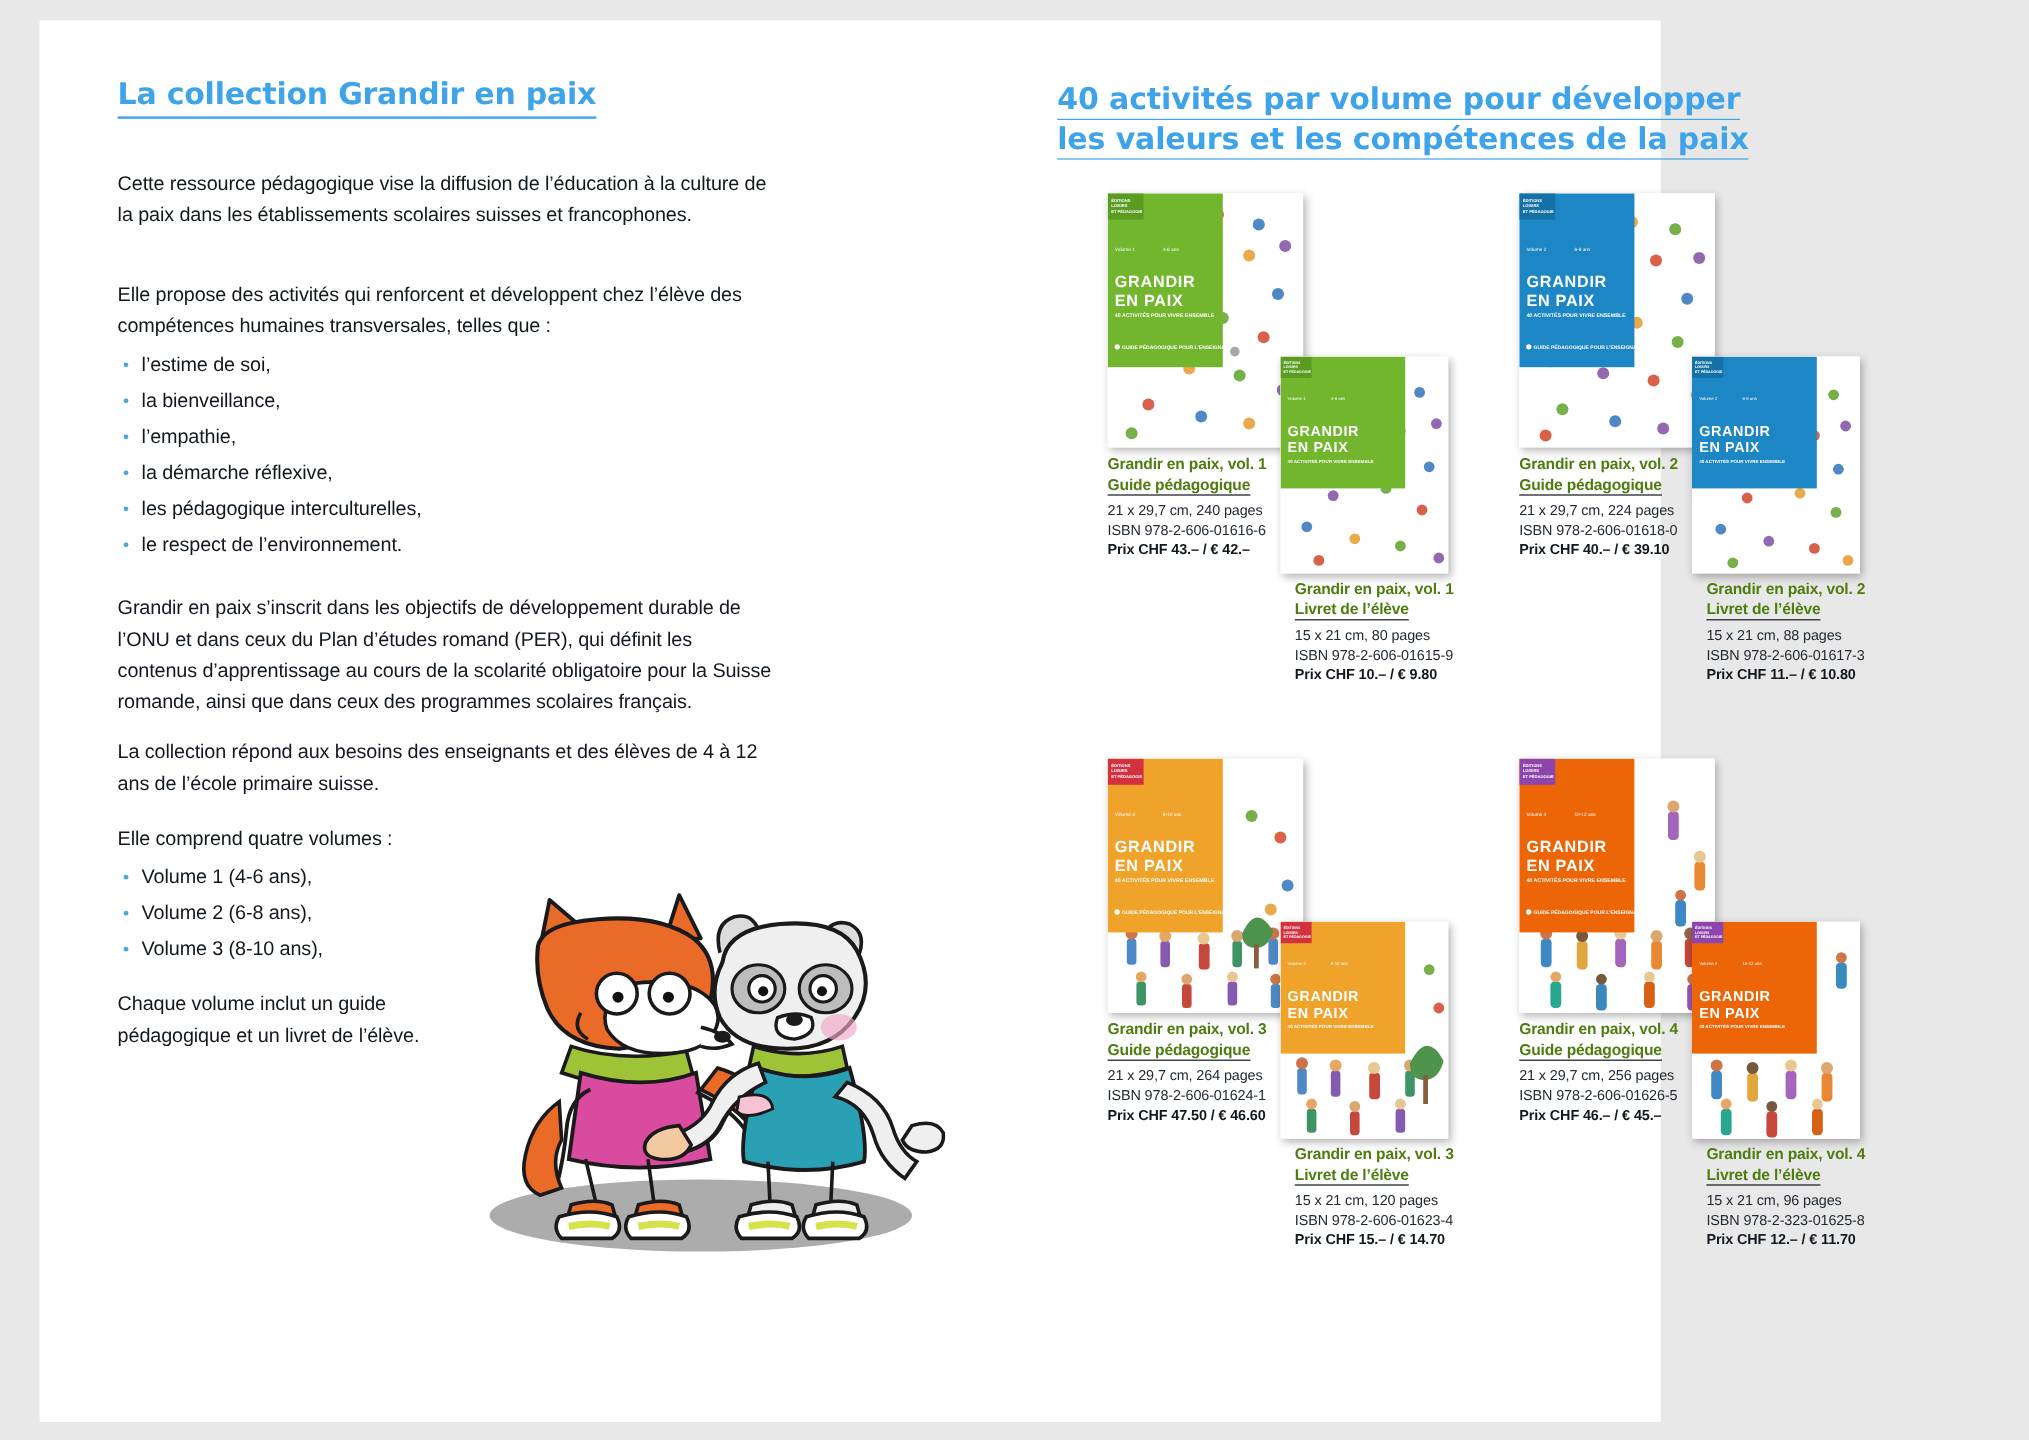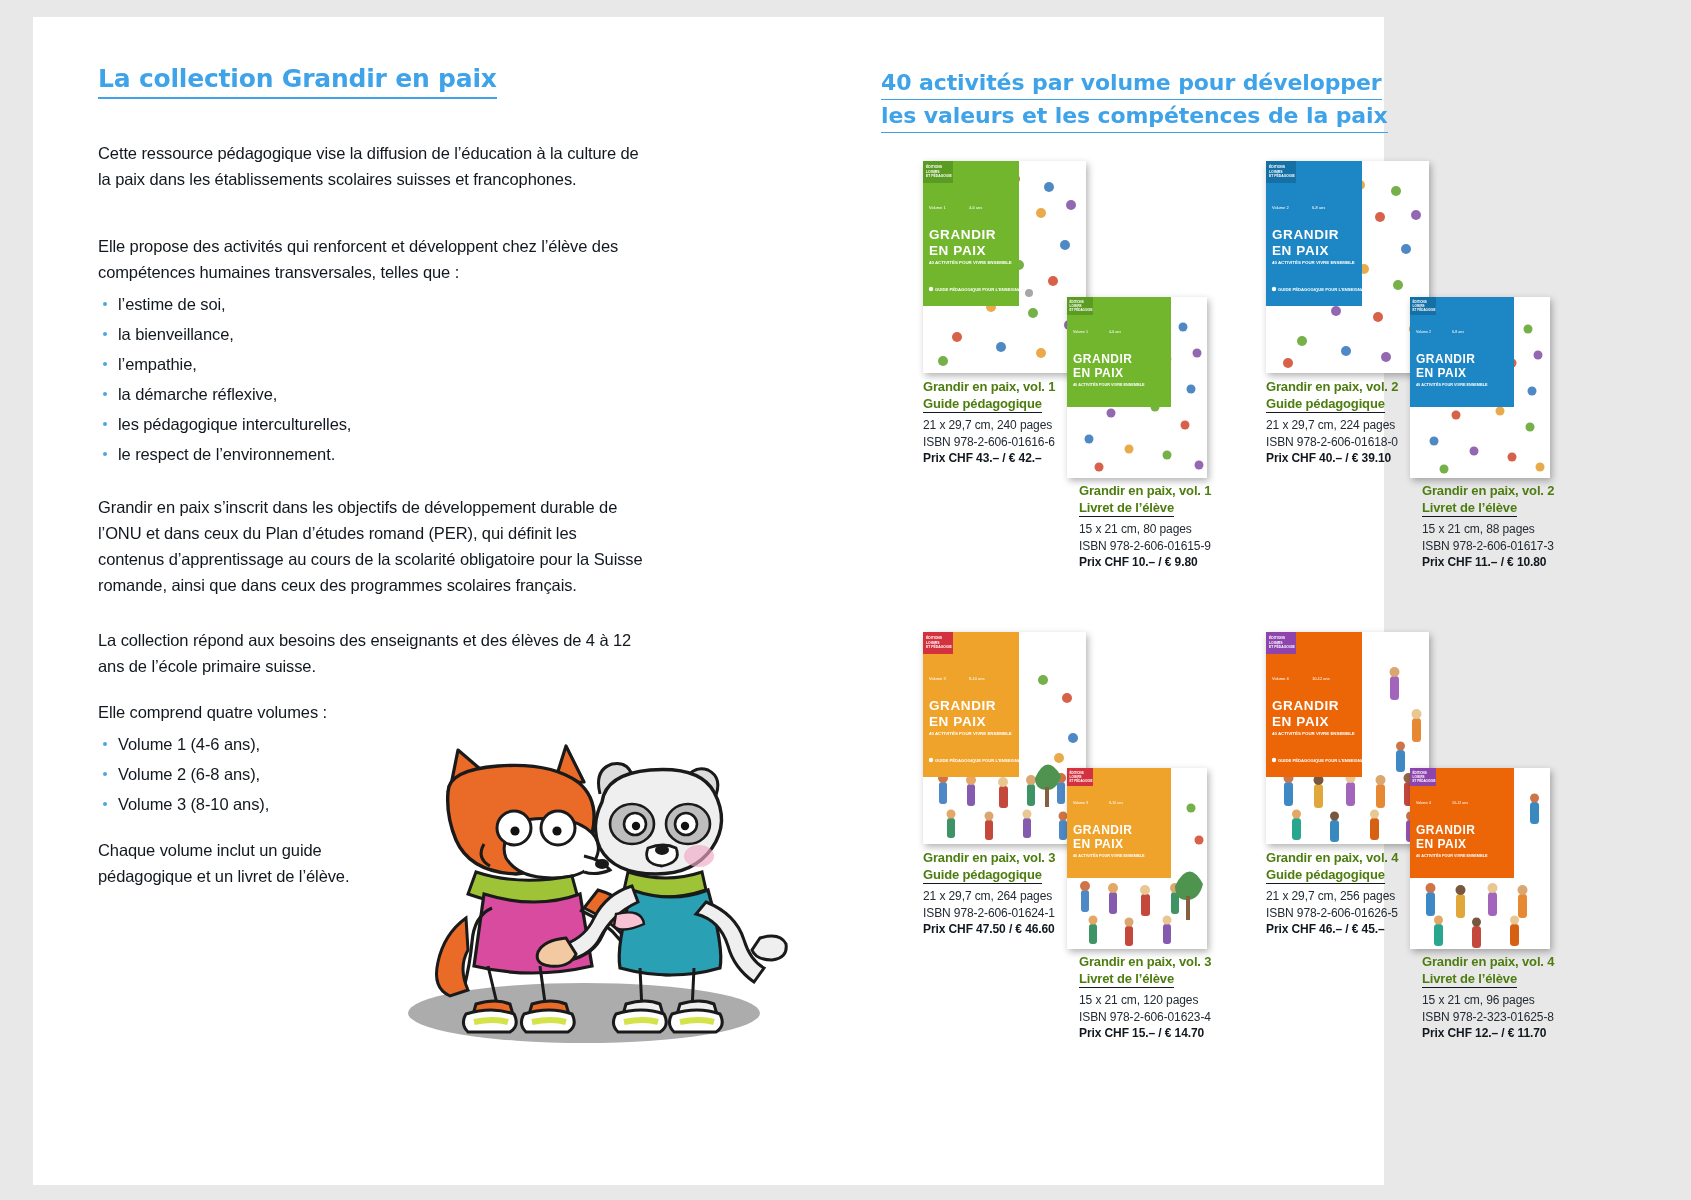--- a/index.html
+++ b/index.html
@@ -61,21 +61,21 @@
   }
 
   
   .mascots { position:absolute; left:355px; top:715px; width:400px; height:320px; }
 
   
   .right-col { position:absolute; left:848px; top:50px; width:760px; }
 
   .right-title {
     color:#3ea3e8;
-    font-size:22px;
+    font-size:25px;
     font-weight:700;
     line-height:31px;
     font-family:"DejaVu Sans", sans-serif;
     letter-spacing:-0.1px;
   }
   .right-title span {
     border-bottom:1.6px solid #3ea3e8;
     display:inline-block;
     padding-bottom:1px;
   }
@@ -119,21 +119,21 @@
       <li>l’estime de soi,</li>
       <li>la bienveillance,</li>
       <li>l’empathie,</li>
       <li>la démarche réflexive,</li>
       <li>les pédagogique interculturelles,</li>
       <li>le respect de l’environnement.</li>
     </ul>
 
     <div class="para" style="margin-top:27px;">Grandir en paix s’inscrit dans les objectifs de développement durable de l’ONU et dans ceux du Plan d’études romand (PER), qui définit les contenus d’apprentissage au cours de la scolarité obligatoire pour la Suisse romande, ainsi que dans ceux des programmes scolaires français.</div>
 
-    <div class="para" style="margin-top:29px;">La collection répond aux besoins des enseignants et des élèves de 4 à 12 ans de l’école primaire suisse.</div>
+    <div class="para" style="margin-top:16px;">La collection répond aux besoins des enseignants et des élèves de 4 à 12 ans de l’école primaire suisse.</div>
 
     <div class="para tight">Elle comprend quatre volumes :</div>
 
     <ul class="bullets">
       <li>Volume 1 (4-6 ans),</li>
       <li>Volume 2 (6-8 ans),</li>
       <li>Volume 3 (8-10 ans),</li>
     </ul>
 
     <div class="para tight" style="width:290px;">Chaque volume inclut un guide pédagogique et un livret de l’élève.</div>

